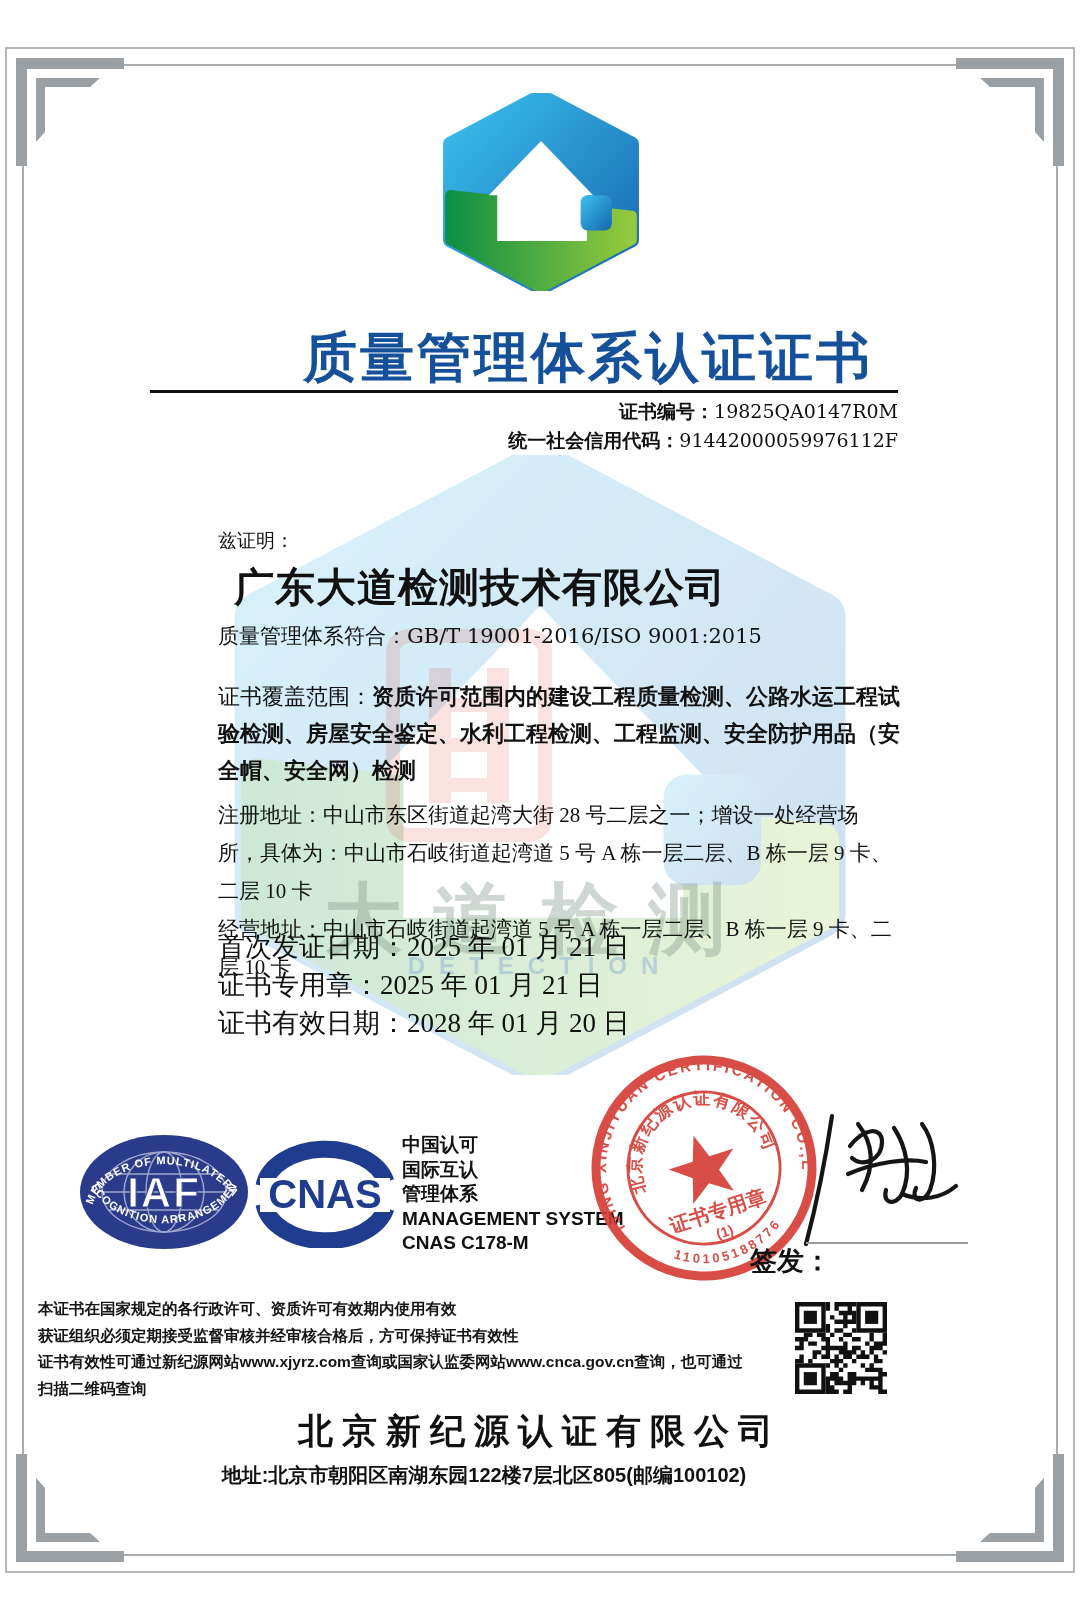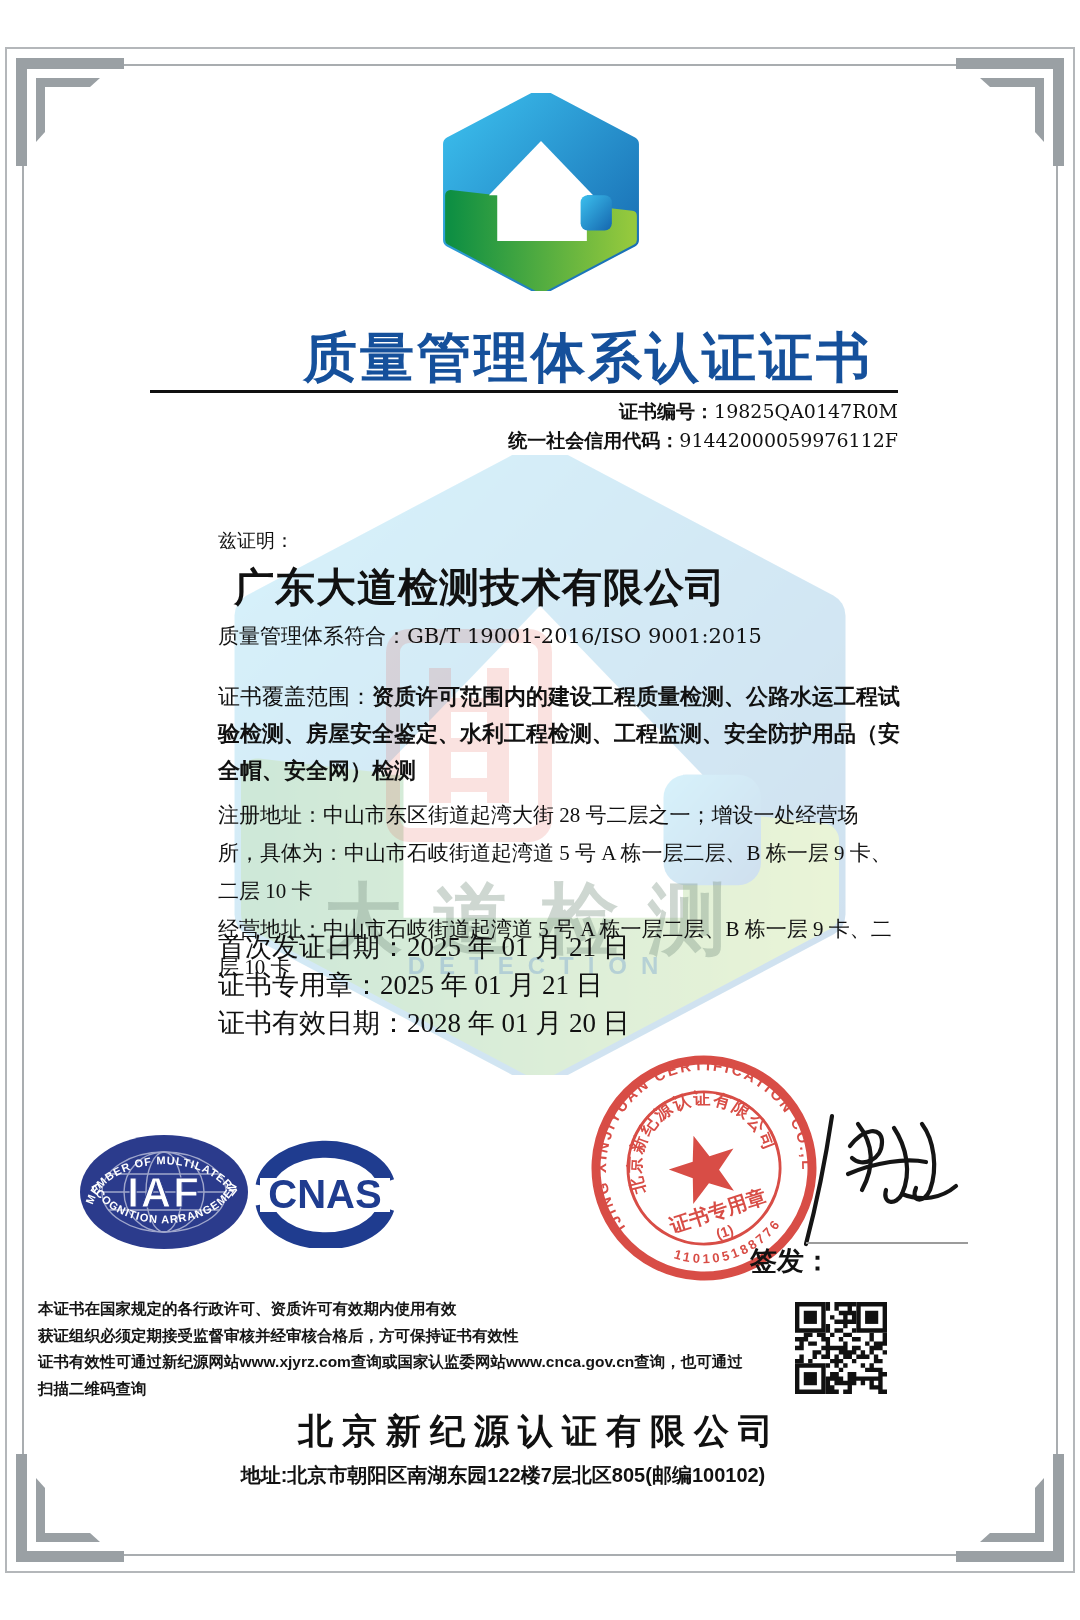--- a/index.html
+++ b/index.html
@@ -59,21 +59,21 @@
   .signature{left:798px;top:1098px;width:185px;height:150px;}
   .sign-label{left:750px;top:1198px;font-size:27px;font-weight:bold;margin-top:45px;}
   .sign-line{left:806px;top:1242px;width:162px;height:2px;background:#9b9b9b;}
 
   
   .qr{left:795px;top:1302px;width:92px;height:92px;}
   .footnotes{left:38px;top:1296px;width:720px;font-size:15.5px;font-weight:600;line-height:26.5px;color:#151515;}
 
   
   .issuer-name{left:0;width:1080px;top:1408px;text-align:center;font-size:35px;font-weight:bold;letter-spacing:9px;}
-  .issuer-addr{left:0;width:968px;top:1462px;text-align:center;font-size:20px;font-weight:600;margin-left:19px;}
+  .issuer-addr{left:0;width:968px;top:1462px;text-align:center;font-size:20px;font-weight:600;}
 </style>
 </head>
 <body>
 
 <svg width="0" height="0" style="position:absolute">
   <defs>
     <linearGradient id="gBlue" x1="0" y1="0" x2="1" y2="1">
       <stop offset="0" stop-color="#3cc0ee"></stop>
         <stop offset="1" stop-color="#1566ae"></stop>
     </linearGradient>
@@ -200,20 +200,27 @@
     <text x="86" y="74" text-anchor="middle" font-size="42" font-weight="bold" fill="#ffffff" stroke="#2b3b8c" stroke-width="1" letter-spacing="2">IAF</text>
   </svg>
 
   <svg class="abs cnas-logo" viewBox="0 0 146 110" aria-hidden="true">
     <path d="M 12,48 A 62,42 0 0 1 134,44" fill="none" stroke="#1f3c8f" stroke-width="17"></path>
     <path d="M 12,66 A 62,42 0 0 0 134,70" fill="none" stroke="#1f3c8f" stroke-width="17"></path>
     <rect x="8" y="40" width="130" height="34" fill="#ffffff"></rect>
     <text x="73" y="70" text-anchor="middle" font-size="40" font-weight="bold" fill="#1f3c8f">CNAS</text>
   </svg>
 
+  <div class="abs accr-lines">
+    <div>中国认可</div>
+    <div>国际互认</div>
+    <div>管理体系</div>
+    <div>MANAGEMENT SYSTEM</div>
+    <div>CNAS C178-M</div>
+  </div>
 
   <svg class="abs stamp" viewBox="-116 -116 232 232" aria-hidden="true">
     <circle cx="0" cy="0" r="108" fill="none" stroke="#d43a32" stroke-width="9"></circle>
     <circle cx="0" cy="0" r="76" fill="none" stroke="#d43a32" stroke-width="3"></circle>
     <defs>
       <path id="stampUp" d="M -92,34 A 98,98 0 1 1 92,34"></path>
       <path id="stampDown" d="M -62,72 A 95,95 0 0 0 62,72"></path>
       <path id="stampCn" d="M -56,28 A 63,63 0 1 1 56,28"></path>
     </defs>
     <text font-size="15" font-weight="bold" fill="#d43a32" letter-spacing="2.5">

